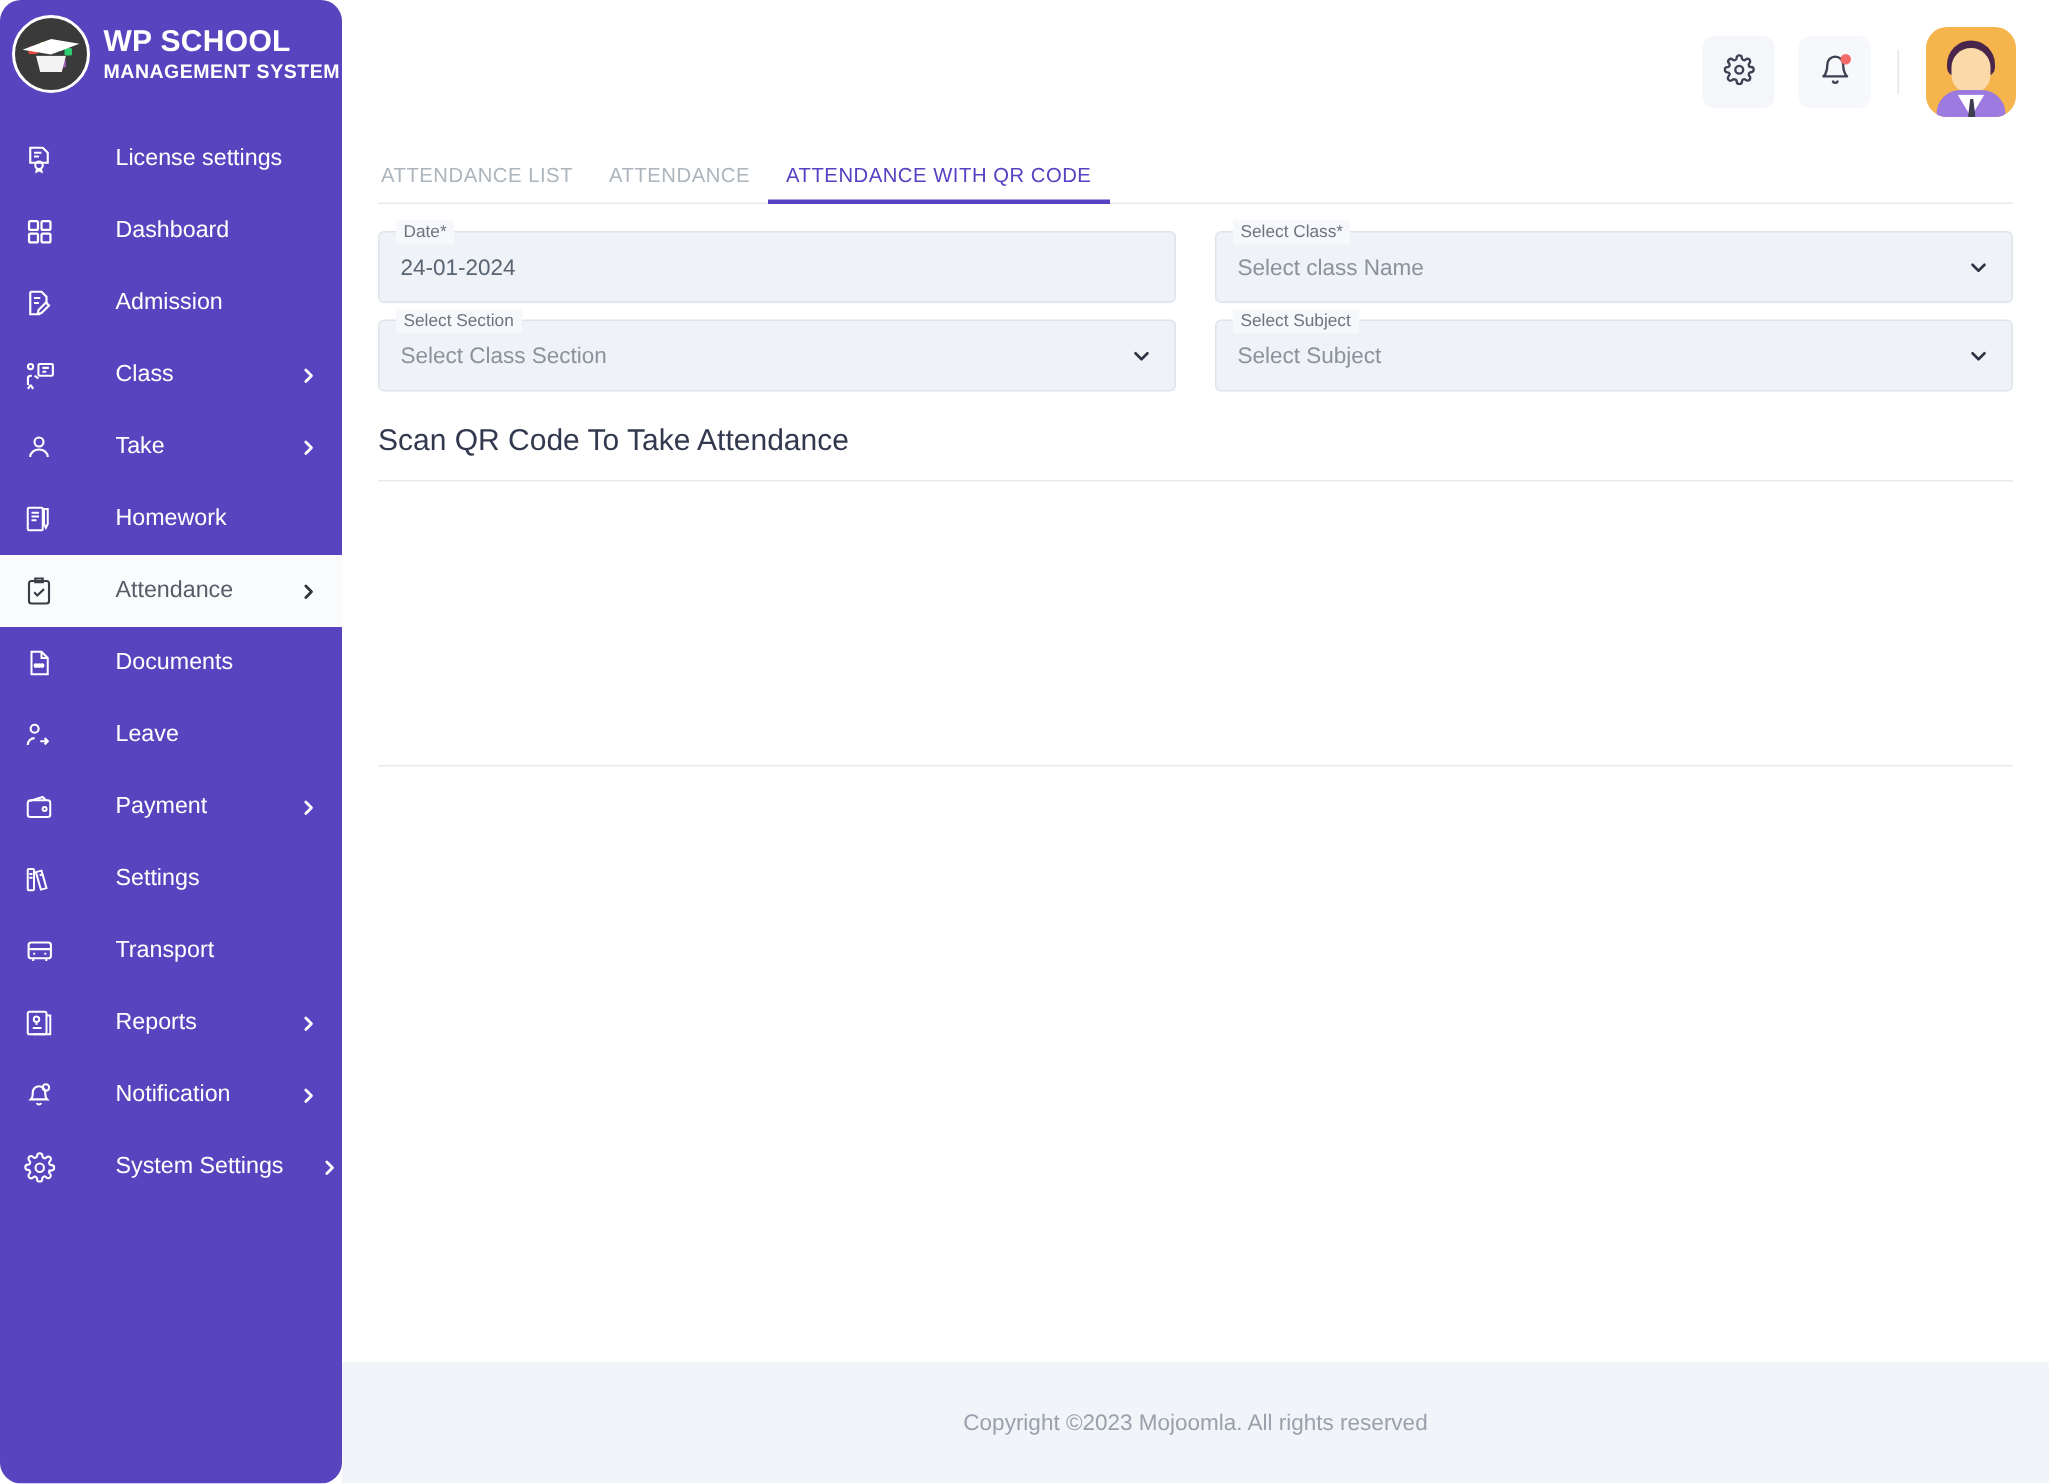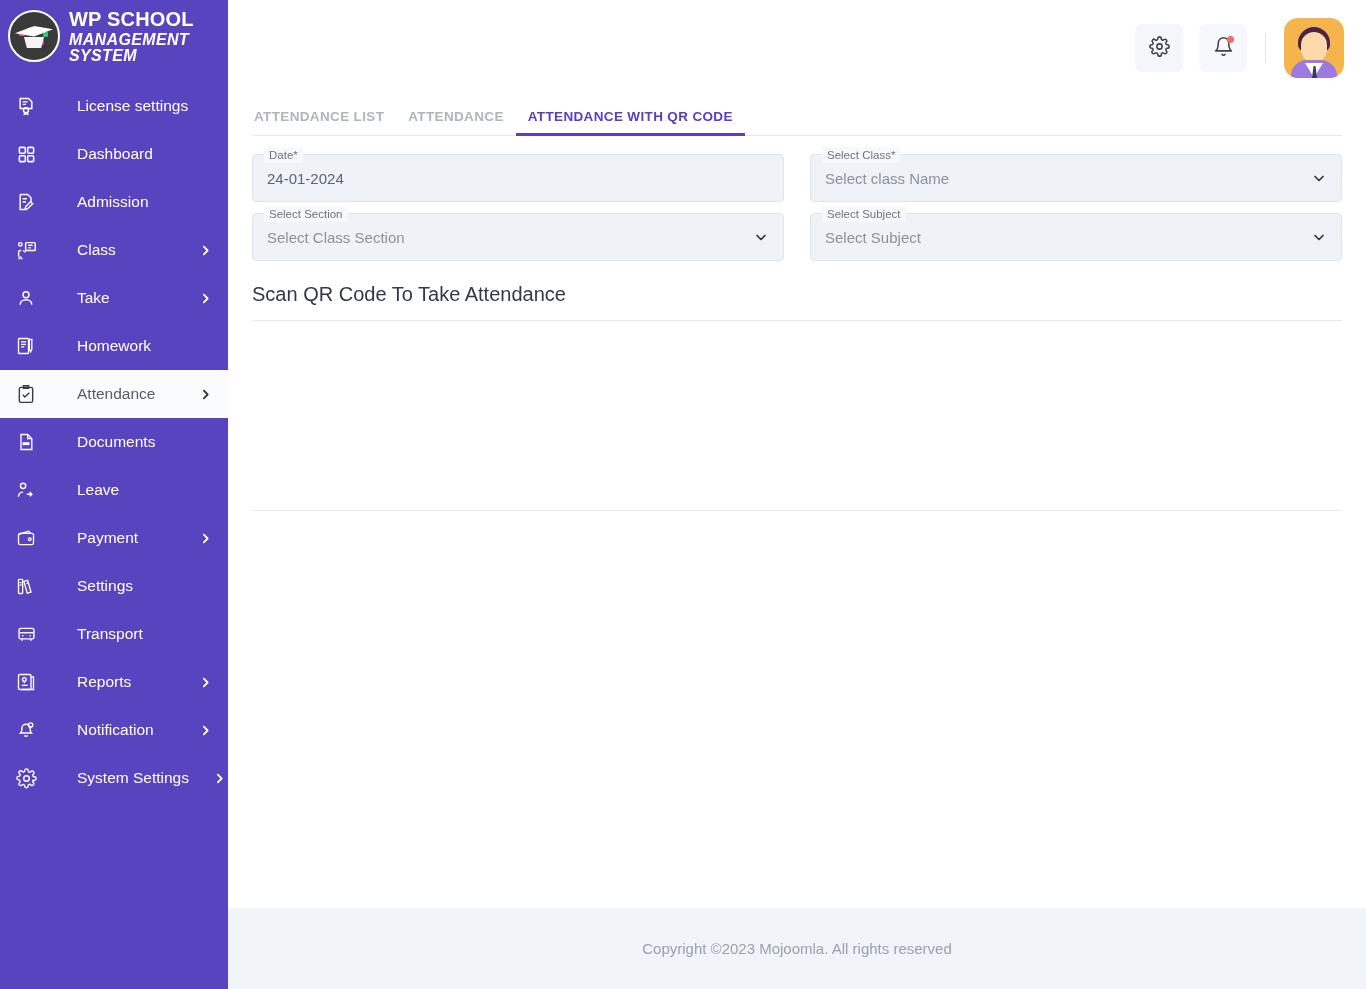--- a/index.html
+++ b/index.html
@@ -12,20 +12,21 @@
   }
 
   .app { display: flex; width: 1366px; height: 989px; position: relative; }
 
   
   .sidebar {
     width: 228px; min-width: 228px; height: 989px;
     background: #5844BE;
     position: relative;
     overflow: hidden;
+    border-radius: 14px;
   }
   .brand {
     display: flex; align-items: center;
     height: 72px; padding-left: 8px; gap: 9px;
   }
   .brand-logo {
     width: 52px; height: 52px; border-radius: 50%;
     background: #3a3a3a;
     position: relative; overflow: hidden; flex: none;
     border: 2px solid #ffffff;
@@ -40,23 +41,22 @@
   }
   .brand-logo .base {
     position: absolute; left: 14px; top: 25px; width: 20px; height: 11px;
     background: #f3f3f3; clip-path: polygon(0 0, 100% 0, 86% 100%, 14% 100%);
   }
   .brand-text { display: flex; flex-direction: column; line-height: 1; }
   .brand-title {
     color: #ffffff; font-size: 20px; font-weight: bold; letter-spacing: .2px;
   }
   .brand-sub {
-    color: #ffffff; font-size: 16px; font-weight: bold; letter-spacing: .35px;
+    color: #ffffff; font-size: 13px; font-weight: bold; letter-spacing: .35px;
     margin-top: 3px;
-    font-style: italic;
   }
 
   .nav { margin-top: 10px; }
   .nav-item {
     display: flex; align-items: center;
     height: 48px; padding: 0 14px 0 13px;
     color: #ffffff; font-size: 15.5px;
     cursor: pointer; position: relative; gap: 24px;
   }
   .nav-item .ni-icon {
@@ -130,21 +130,21 @@
     background: #3d3d50; clip-path: polygon(30% 0, 70% 0, 100% 100%, 0 100%);
   }
 
   
   .tabs-wrap { padding: 0 24px; flex: none; }
   .tabs {
     display: flex; align-items: flex-end; gap: 0;
     border-bottom: 1px solid #e7e9ef; height: 40px;
   }
   .tab {
-    font-size: 13.5px; letter-spacing: .35px; font-weight: bold;
+    font-size: 13.5px; letter-spacing: .35px; font-weight: normal;
     color: #adb5bd; padding: 0 12px 11px 12px; cursor: pointer;
     background: none; border: none; position: relative; white-space: nowrap;
     font-family: "Liberation Sans", sans-serif;
   }
   .tab:first-child { padding-left: 2px; }
   .tab.active { color: #5542C3; }
   .tab.active::after {
     content: ""; position: absolute; left: 0; right: 0; bottom: -1px;
     height: 3px; background: #5542C3;
   }

